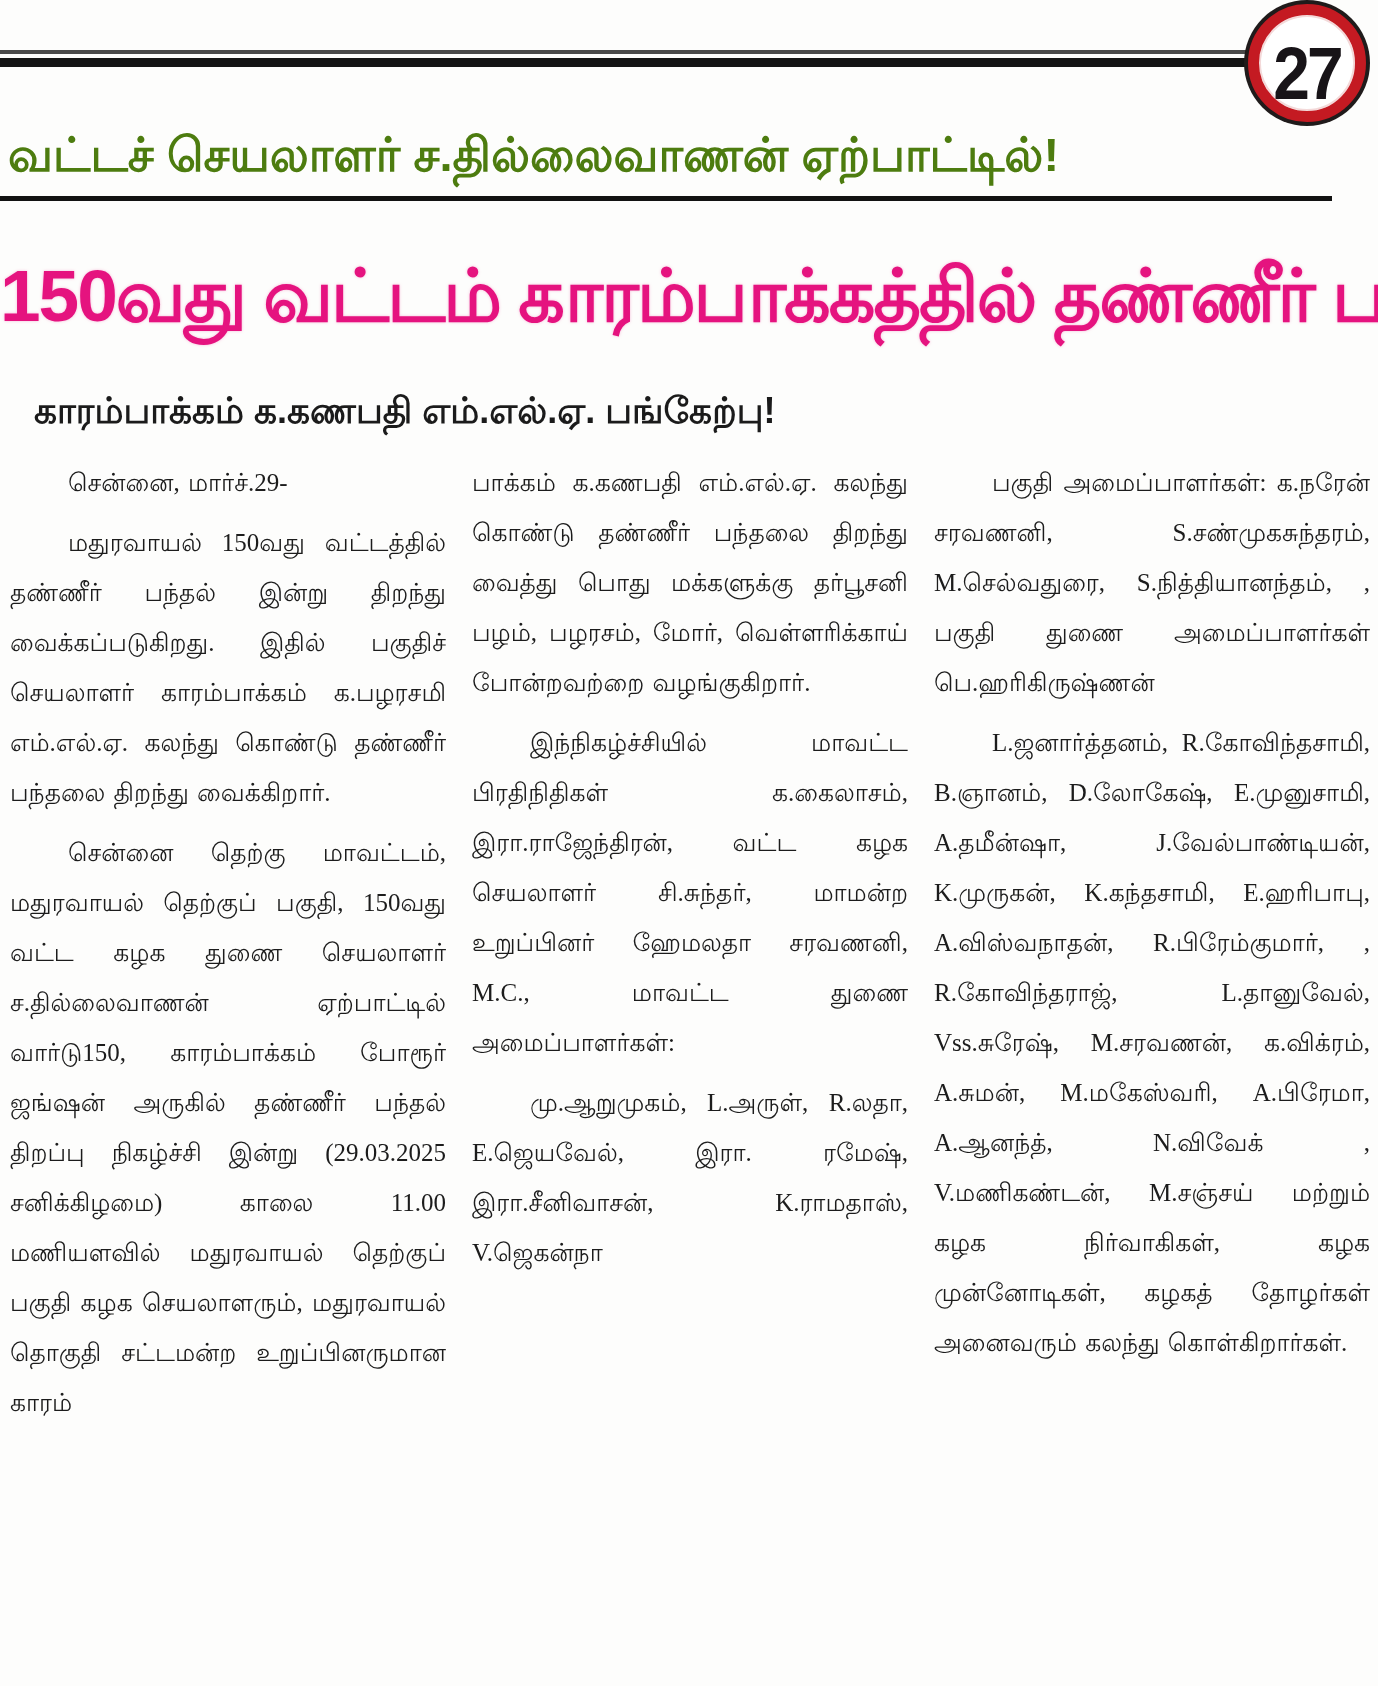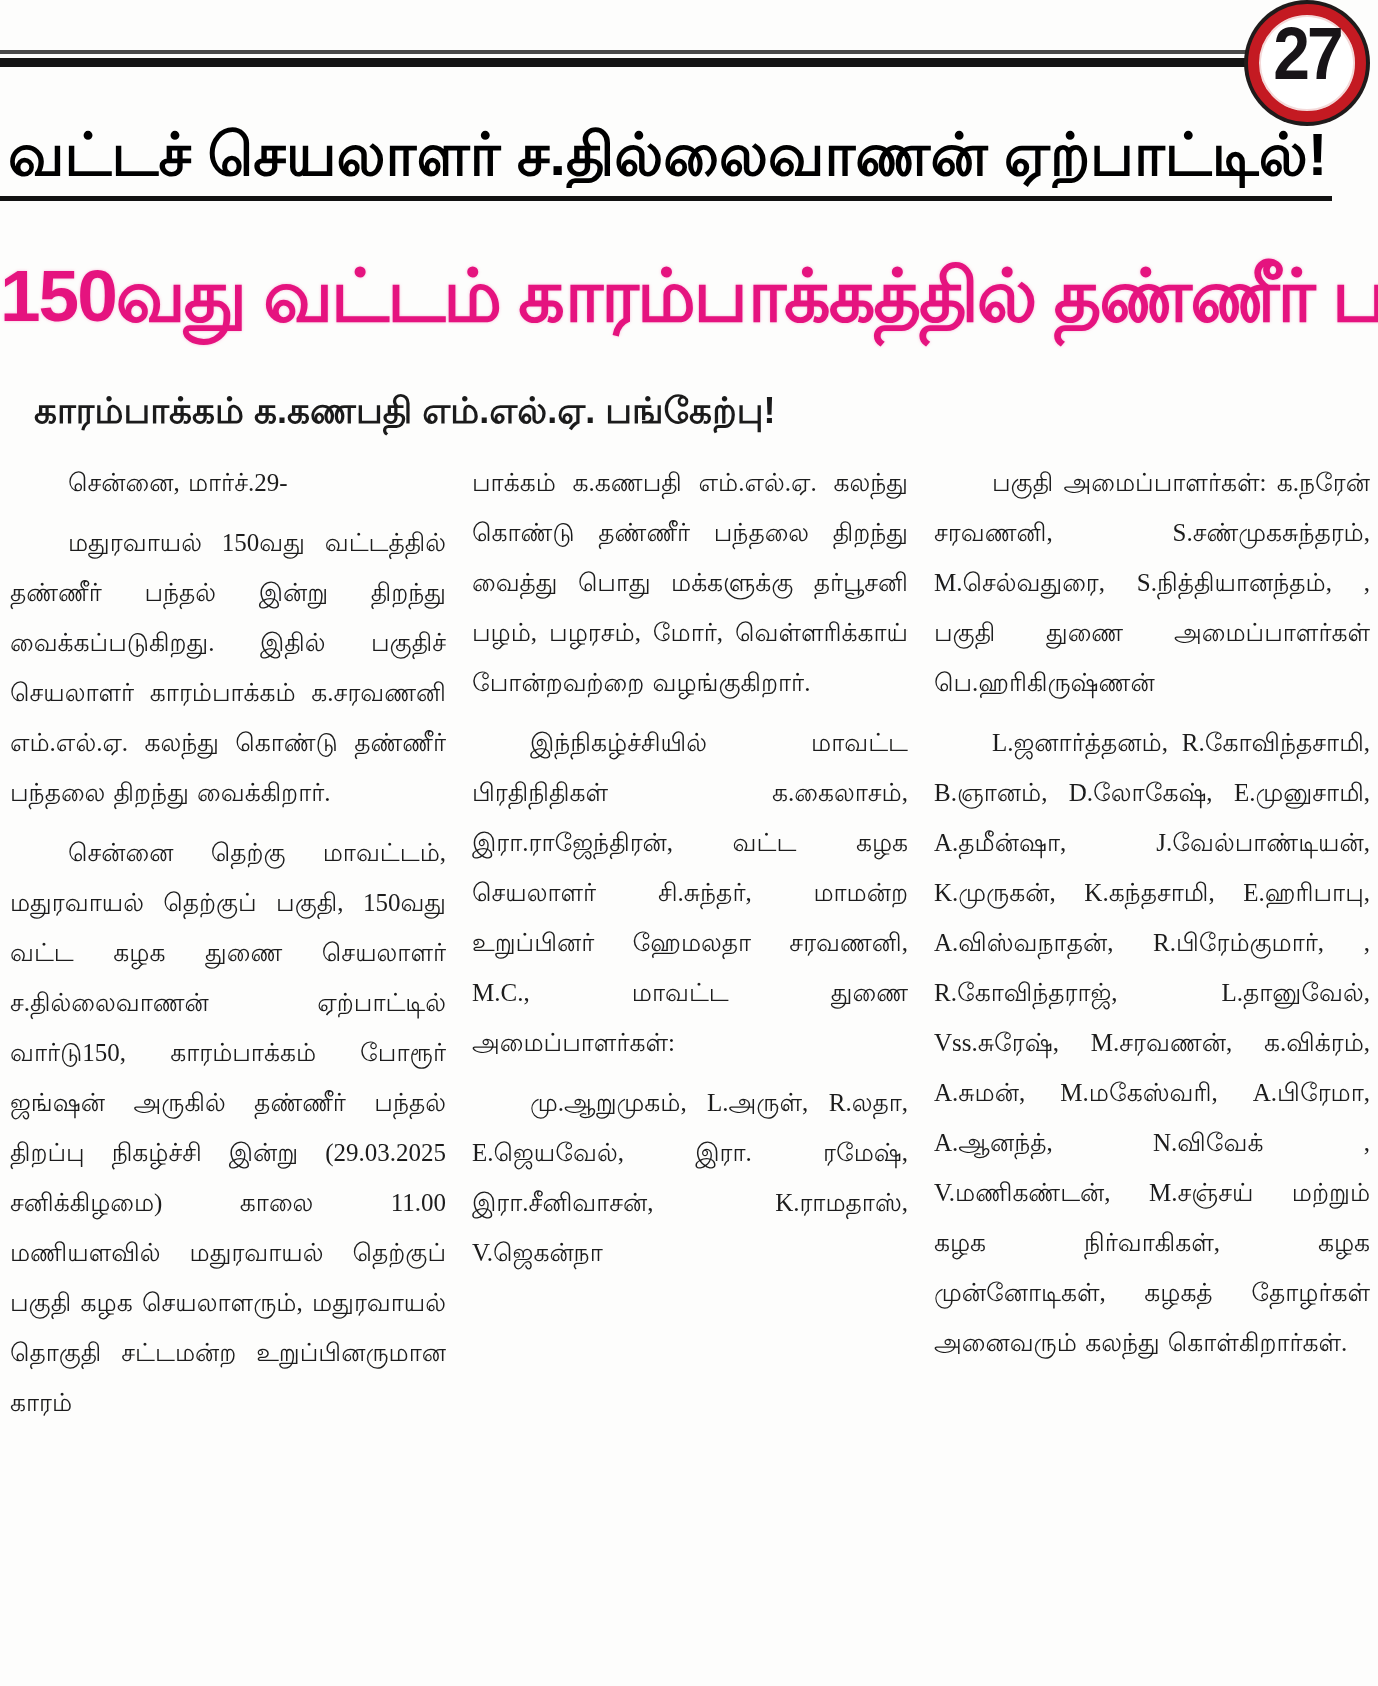--- a/index.html
+++ b/index.html
@@ -35,43 +35,43 @@
   
   .page-badge {
     position: absolute;
     left: 1248px; top: 4px;
     width: 96px; height: 96px;
     background: #ffffff;
     border: 11px solid #c41a22;
     border-radius: 50%;
     box-shadow: 0 0 0 4px #201b1b, inset 0 0 0 2px #f3d9d9;
     display: flex;
-    align-items: flex-start;
+    align-items: flex-end;
     justify-content: center;
   }
   .page-badge span {
     font-family: "Liberation Sans", "DejaVu Sans", sans-serif;
     font-weight: 700;
     font-size: 66px;
     letter-spacing: -3px;
     color: #181418;
     transform: scaleY(1.12);
   }
 
   
   .kicker {
     position: absolute;
     left: 8px; top: 122px;
     width: 1330px;
     font-family: "Liberation Sans", "DejaVu Sans", sans-serif;
     font-weight: 700;
-    font-size: 59px;
+    font-size: 47px;
     line-height: 66px;
     letter-spacing: 0px;
-    color: #000000;
+    color: #4d7c0f;
     white-space: nowrap;
     overflow: hidden;
   }
   .kicker-rule {
     position: absolute;
     left: 0; top: 196px;
     width: 1332px; height: 5px;
     background: #121212;
   }
 
@@ -149,21 +149,21 @@
 
   <div class="kicker-rule"></div>
 
   <h1 class="headline" style="color: rgb(229, 19, 127);">150வது வட்டம் காரம்பாக்கத்தில் தண்ணீர் பந்தல் திறப்பு நிகழ்ச்சி!</h1>
 
   <h2 class="subheadline">காரம்பாக்கம் க.கணபதி எம்.எல்.ஏ. பங்கேற்பு!</h2>
 
   <div class="columns" id="columns">
       <div class="col">
         <p class="para">சென்னை, மார்ச்.29-</p>
-        <p class="para">மதுரவாயல் 150வது வட்டத்தில் தண்ணீர் பந்தல் இன்று திறந்து வைக்கப்படுகிறது. இதில் பகுதிச் செயலாளர் காரம்பாக்கம் க.சரவணனி எம்.எல்.ஏ. கலந்து கொண்டு தண்ணீர் பந்தலை திறந்து வைக்கிறார்.</p>
+        <p class="para">மதுரவாயல் 150வது வட்டத்தில் தண்ணீர் பந்தல் இன்று திறந்து வைக்கப்படுகிறது. இதில் பகுதிச் செயலாளர் காரம்பாக்கம் க.பழரசமி எம்.எல்.ஏ. கலந்து கொண்டு தண்ணீர் பந்தலை திறந்து வைக்கிறார்.</p>
         <p class="para">சென்னை தெற்கு மாவட்டம், மதுரவாயல் தெற்குப் பகுதி, 150வது வட்ட கழக துணை செயலாளர் ச.தில்லைவாணன் ஏற்பாட்டில் வார்டு150, காரம்பாக்கம் போரூர் ஜங்ஷன் அருகில் தண்ணீர் பந்தல் திறப்பு நிகழ்ச்சி இன்று (29.03.2025 சனிக்கிழமை) காலை 11.00 மணியளவில் மதுரவாயல் தெற்குப் பகுதி கழக செயலாளரும், மதுரவாயல் தொகுதி சட்டமன்ற உறுப்பினருமான காரம்</p>
       </div>
       <div class="col">
         <p class="para cont">பாக்கம் க.கணபதி எம்.எல்.ஏ. கலந்து கொண்டு தண்ணீர் பந்தலை திறந்து வைத்து பொது மக்களுக்கு தர்பூசனி பழம், பழரசம், மோர், வெள்ளரிக்காய் போன்றவற்றை வழங்குகிறார்.</p>
         <p class="para">இந்நிகழ்ச்சியில் மாவட்ட பிரதிநிதிகள் க.கைலாசம், இரா.ராஜேந்திரன், வட்ட கழக செயலாளர் சி.சுந்தர், மாமன்ற உறுப்பினர் ஹேமலதா சரவணனி, M.C., மாவட்ட துணை அமைப்பாளர்கள்:</p>
         <p class="para">மு.ஆறுமுகம், L.அருள், R.லதா, E.ஜெயவேல், இரா. ரமேஷ், இரா.சீனிவாசன், K.ராமதாஸ், V.ஜெகன்நா</p>
       </div>
       <div class="col">
         <p class="para">பகுதி அமைப்பாளர்கள்: க.நரேன் சரவணனி, S.சண்முகசுந்தரம், M.செல்வதுரை, S.நித்தியானந்தம், , பகுதி துணை அமைப்பாளர்கள் பெ.ஹரிகிருஷ்ணன்</p>
         <p class="para">L.ஜனார்த்தனம், R.கோவிந்தசாமி, B.ஞானம், D.லோகேஷ், E.முனுசாமி, A.தமீன்ஷா, J.வேல்பாண்டியன், K.முருகன், K.கந்தசாமி, E.ஹரிபாபு, A.விஸ்வநாதன், R.பிரேம்குமார், , R.கோவிந்தராஜ், L.தானுவேல், Vss.சுரேஷ், M.சரவணன், க.விக்ரம், A.சுமன், M.மகேஸ்வரி, A.பிரேமா, A.ஆனந்த், N.விவேக் , V.மணிகண்டன், M.சஞ்சய் மற்றும் கழக நிர்வாகிகள், கழக முன்னோடிகள், கழகத் தோழர்கள் அனைவரும் கலந்து கொள்கிறார்கள்.</p>

